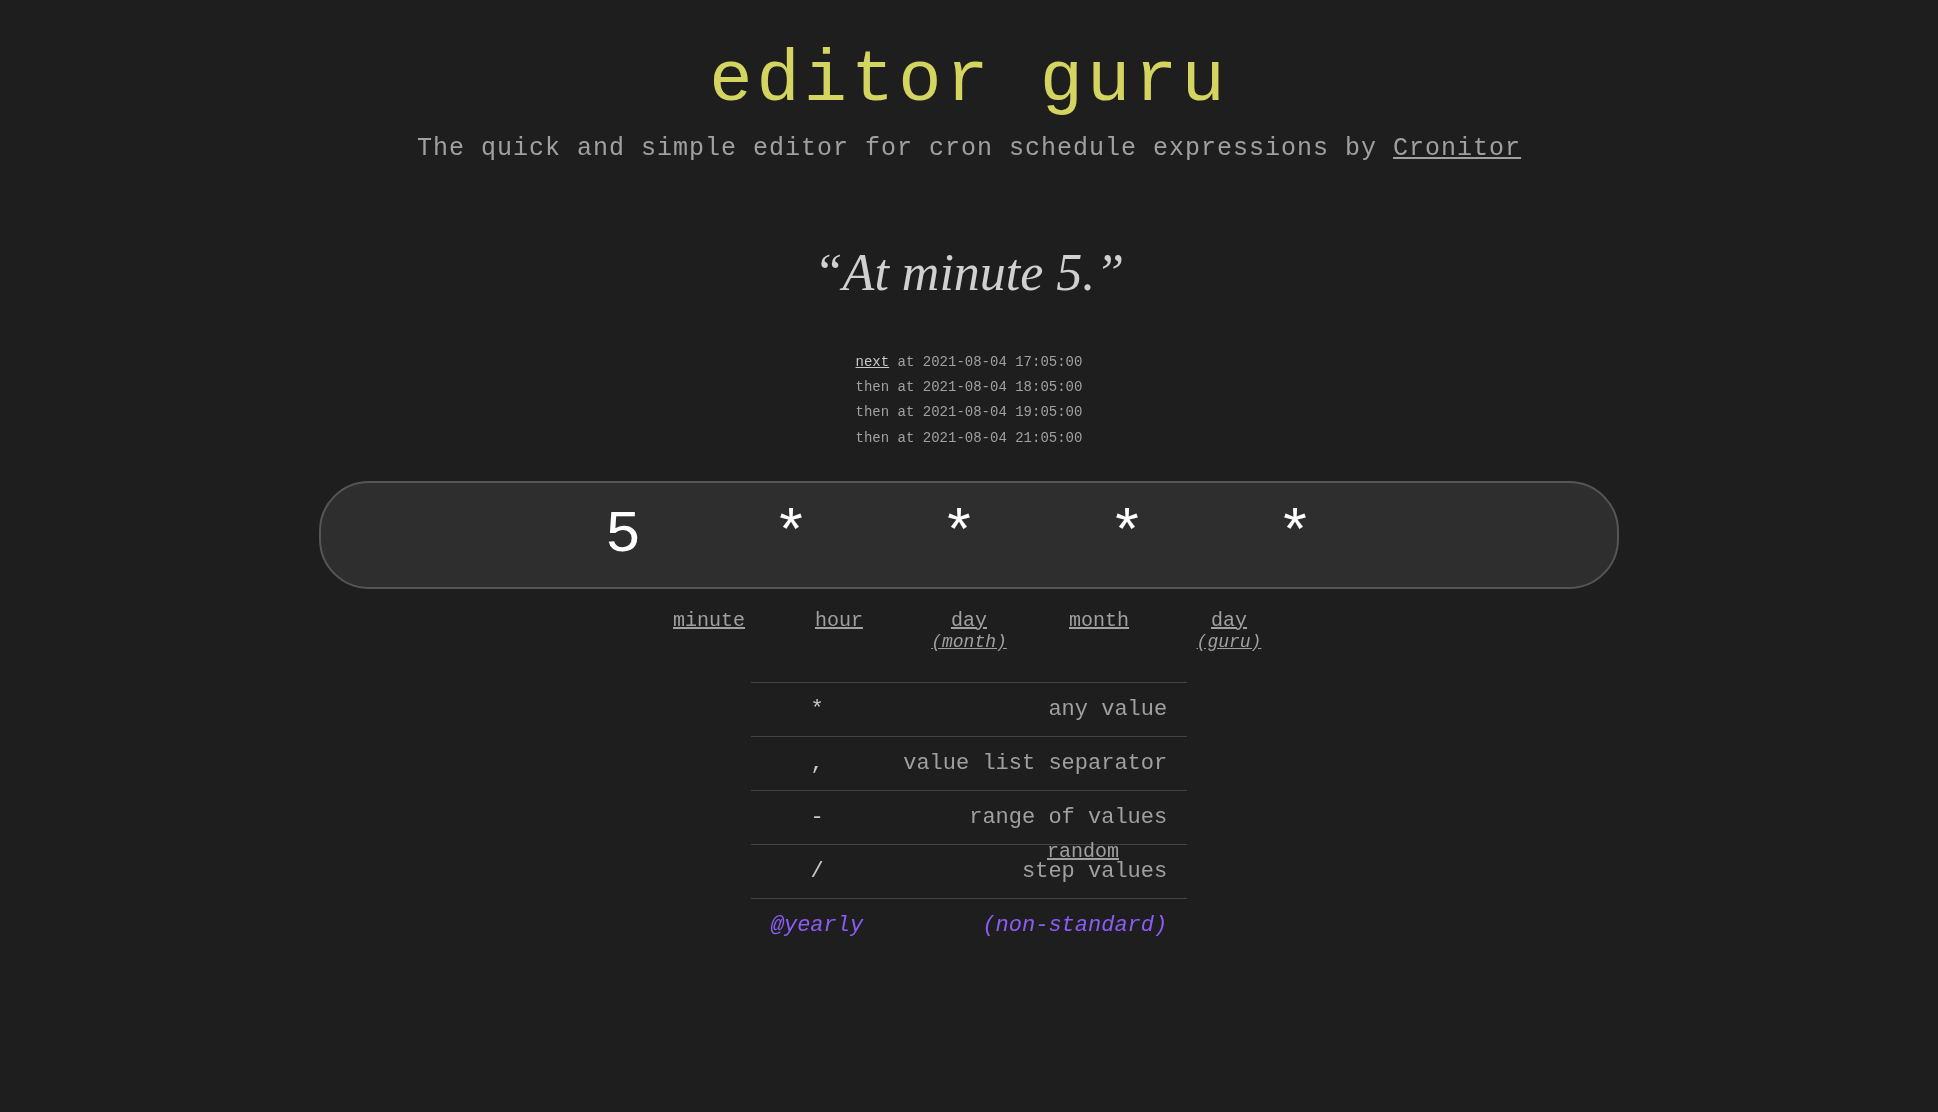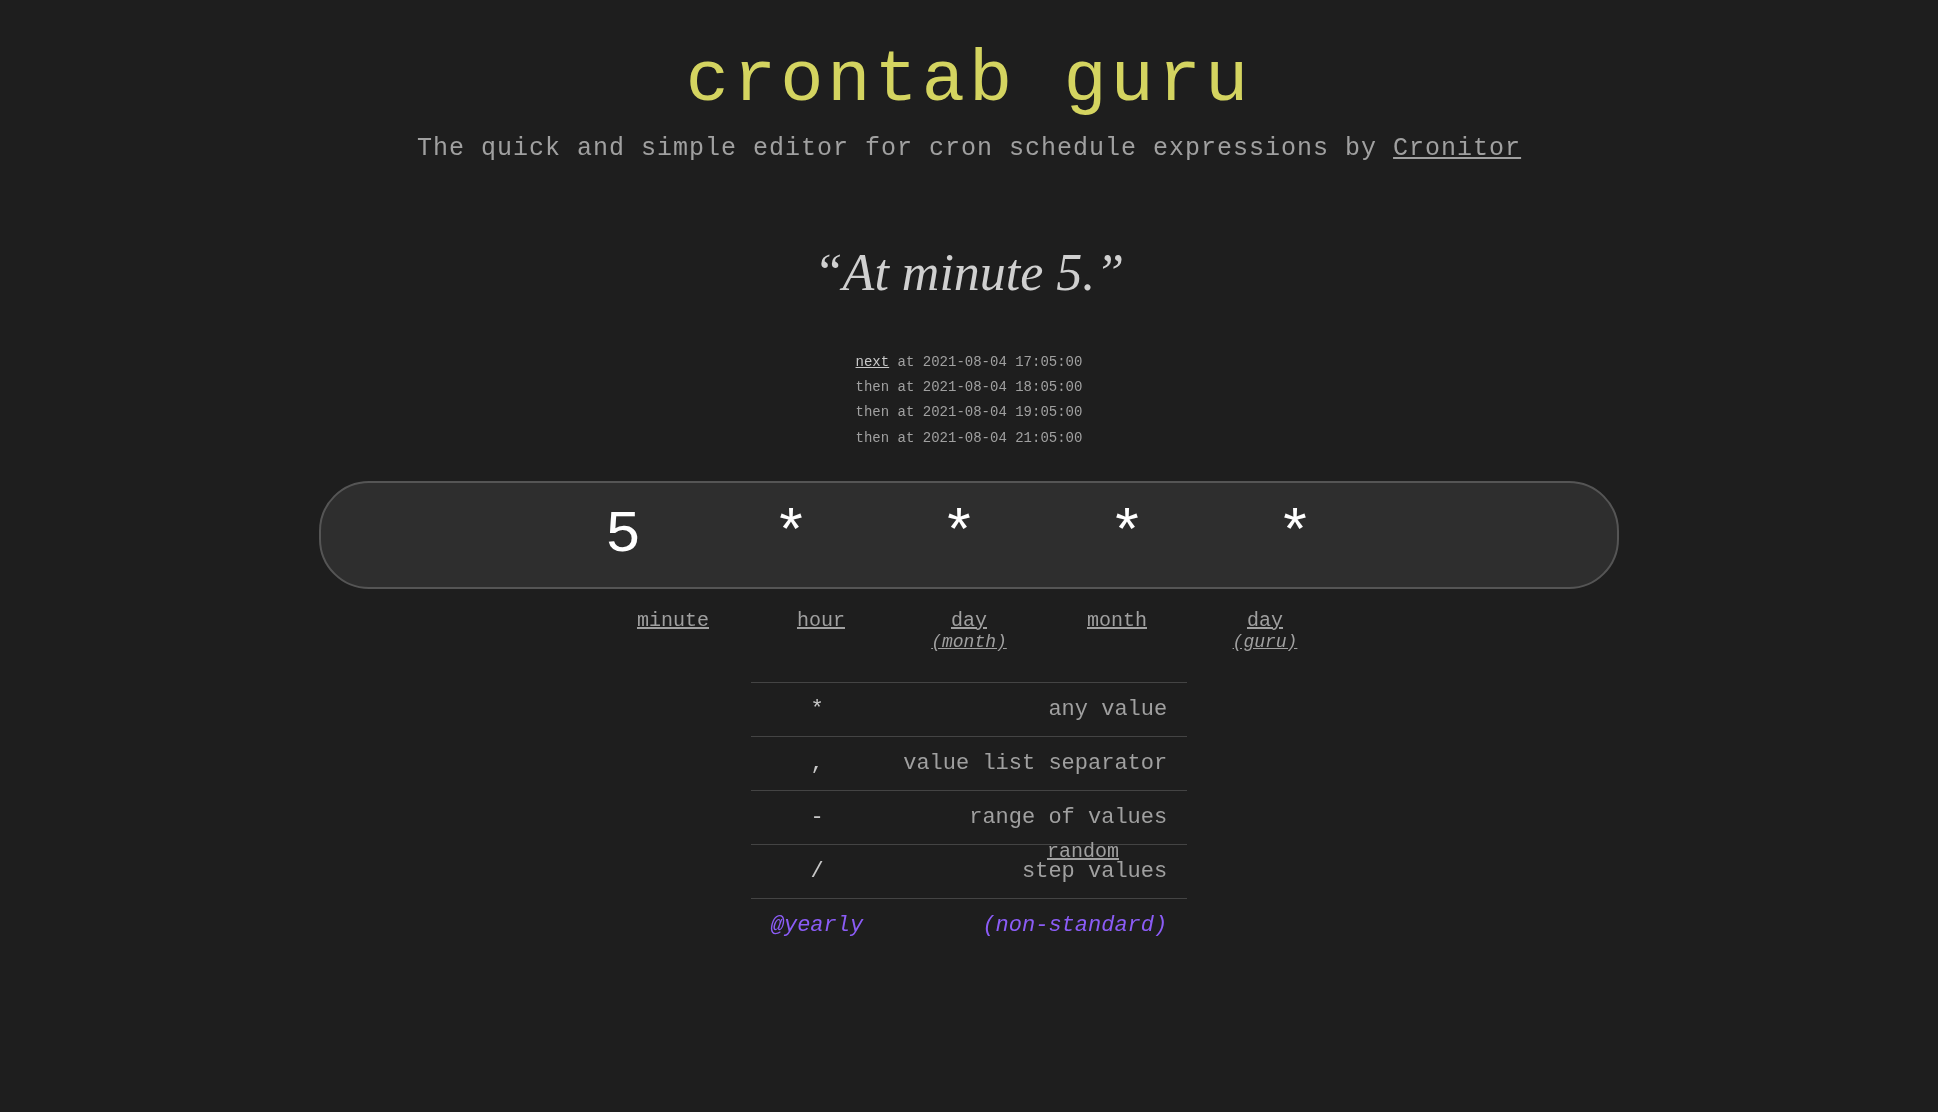--- a/index.html
+++ b/index.html
@@ -102,21 +102,21 @@
       font-family: 'Courier New', Courier, monospace;
       text-align: center;
       width: 1300px;
       outline: none;
       letter-spacing: 20px;
     }
 
     .field-labels {
       display: flex;
       justify-content: center;
-      gap: 18px;
+      gap: 0;
       margin: 16px auto;
       max-width: 1300px;
       padding: 0 60px;
     }
 
     .field-label {
       text-align: center;
       font-size: 20px;
       color: #a0a0a0;
       text-decoration: underline;
@@ -158,21 +158,21 @@
 
     .legend-table tr:last-child td {
       color: #8b5cf6;
       font-style: italic;
     }
   </style>
 </head>
 <body>
 
 <div class="header">
-  <h1 class="header-title">crontab guru</h1>
+  <h1 class="header-title">editor guru</h1>
   <p class="header-subtitle">
     <span>The quick and simple editor for cron schedule expressions by</span>
     <a href="#">Cronitor</a>
   </p>
 </div>
 
 <div class="description-section">
   <div class="description-text">“At minute 5.”</div>
 
   <div class="schedule-wrapper">

